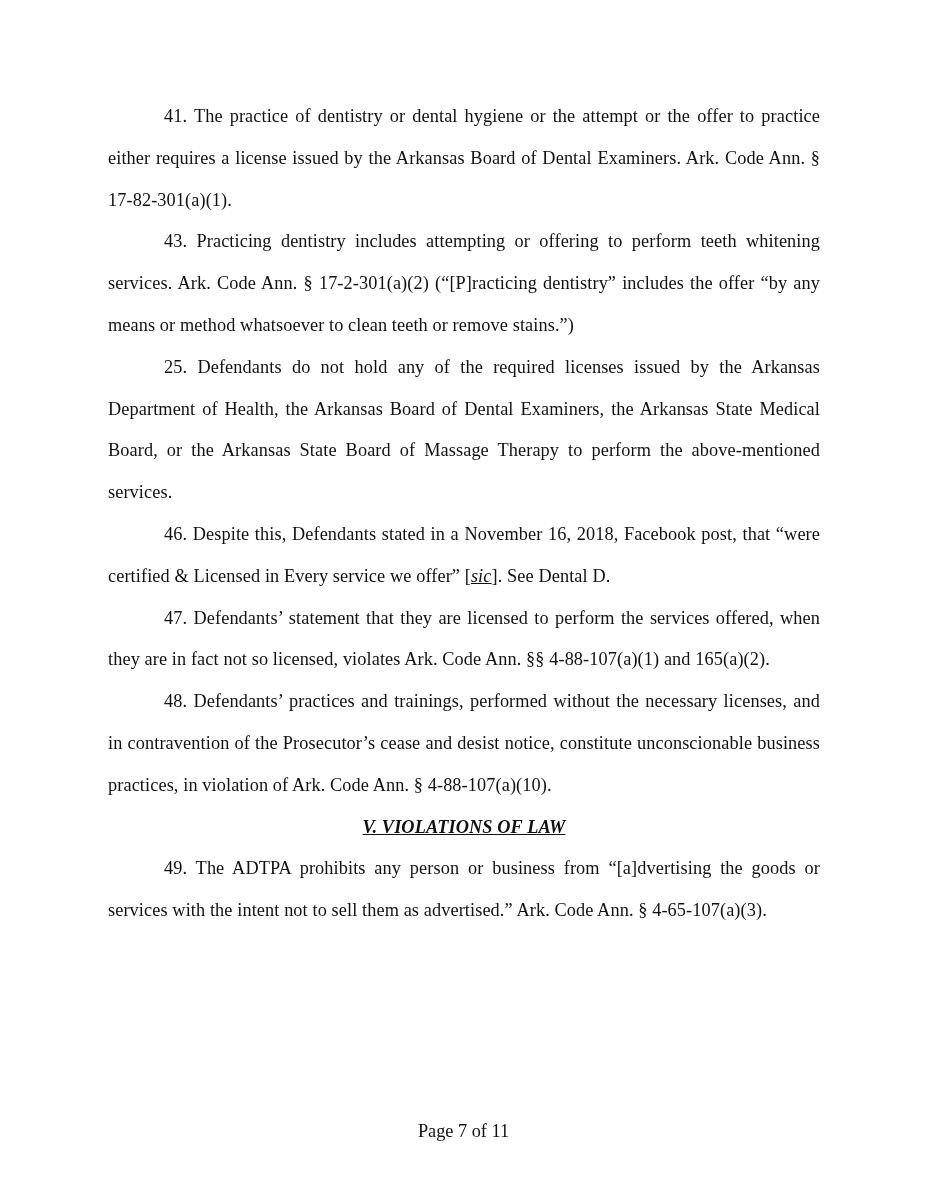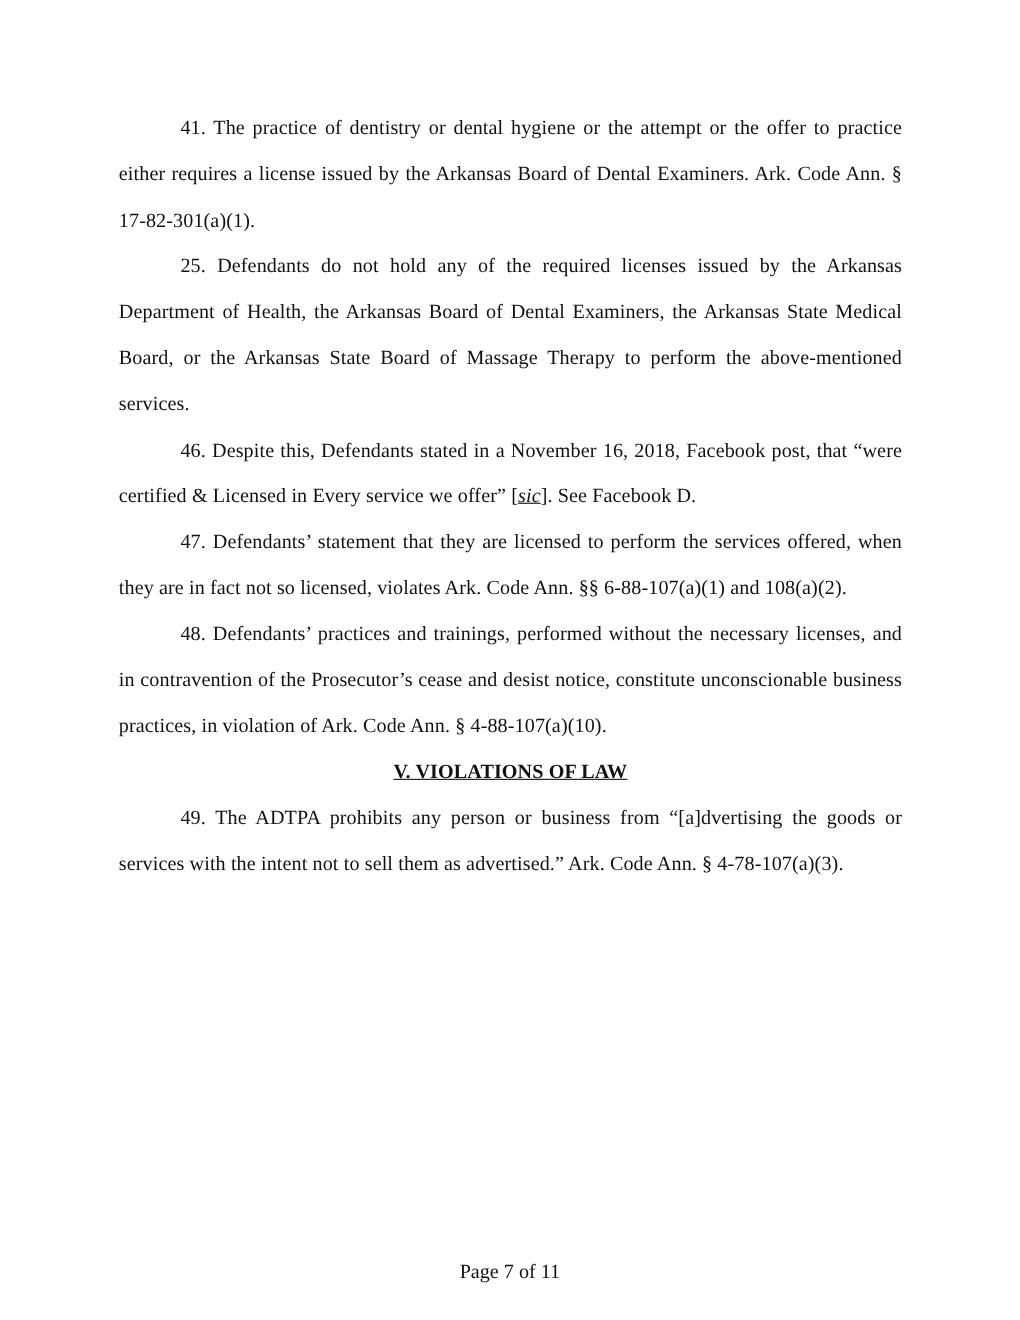--- a/index.html
+++ b/index.html
@@ -34,42 +34,44 @@
     line-height: 41.8px;
     text-align: justify;
     text-indent: 56px;
     letter-spacing: 0.1px;
   }
   .heading {
     text-align: center;
     text-indent: 0;
     font-weight: bold;
     text-decoration: underline;
+    font-style: italic;
   }
   .italic {
     font-style: italic;
     text-decoration: underline;
   }
   .footer {
     position: absolute;
     left: 0;
-    top: 1146px;
+    top: 1121px;
     width: 100%;
     text-align: center;
     font-size: 18.3px;
     margin: 0;
   }
 </style>
 </head>
 <body>
 
 <div class="page">
   <div class="content">
       <p class="para"><span>41. The practice of dentistry or dental hygiene or the attempt or the offer to practice either requires a license issued by the Arkansas Board of Dental Examiners. Ark. Code Ann. § 17-82-301(a)(1).</span></p>
+      <p class="para"><span>43. Practicing dentistry includes attempting or offering to perform teeth whitening services. Ark. Code Ann. § 17-2-301(a)(2) (“[P]racticing dentistry” includes the offer “by any means or method whatsoever to clean teeth or remove stains.”)</span></p>
       <p class="para"><span>25. Defendants do not hold any of the required licenses issued by the Arkansas Department of Health, the Arkansas Board of Dental Examiners, the Arkansas State Medical Board, or the Arkansas State Board of Massage Therapy to perform the above-mentioned services.</span></p>
-      <p class="para"><span>46. Despite this, Defendants stated in a November 16, 2018, Facebook post, that “were certified &amp; Licensed in Every service we offer” [</span><span class="italic">sic</span><span>]. See Facebook D.</span></p>
-      <p class="para"><span>47. Defendants’ statement that they are licensed to perform the services offered, when they are in fact not so licensed, violates Ark. Code Ann. §§ 6-88-107(a)(1) and 108(a)(2).</span></p>
+      <p class="para"><span>46. Despite this, Defendants stated in a November 16, 2018, Facebook post, that “were certified &amp; Licensed in Every service we offer” [</span><span class="italic">sic</span><span>]. See Dental D.</span></p>
+      <p class="para"><span>47. Defendants’ statement that they are licensed to perform the services offered, when they are in fact not so licensed, violates Ark. Code Ann. §§ 4-88-107(a)(1) and 165(a)(2).</span></p>
       <p class="para"><span>48. Defendants’ practices and trainings, performed without the necessary licenses, and in contravention of the Prosecutor’s cease and desist notice, constitute unconscionable business practices, in violation of Ark. Code Ann. § 4-88-107(a)(10).</span></p>
       <p class="para heading">V. VIOLATIONS OF LAW</p>
-      <p class="para"><span>49. The ADTPA prohibits any person or business from “[a]dvertising the goods or services with the intent not to sell them as advertised.” Ark. Code Ann. § 4-78-107(a)(3).</span></p>
+      <p class="para"><span>49. The ADTPA prohibits any person or business from “[a]dvertising the goods or services with the intent not to sell them as advertised.” Ark. Code Ann. § 4-65-107(a)(3).</span></p>
     </div>
   <p class="footer">Page 7 of 11</p>
 </div>
 
 </body></html>

